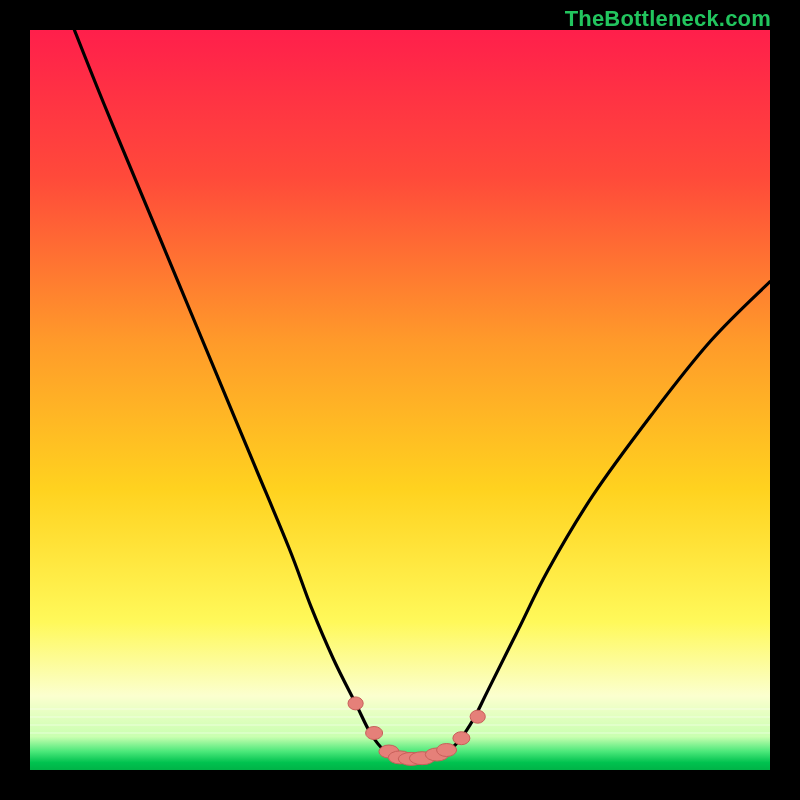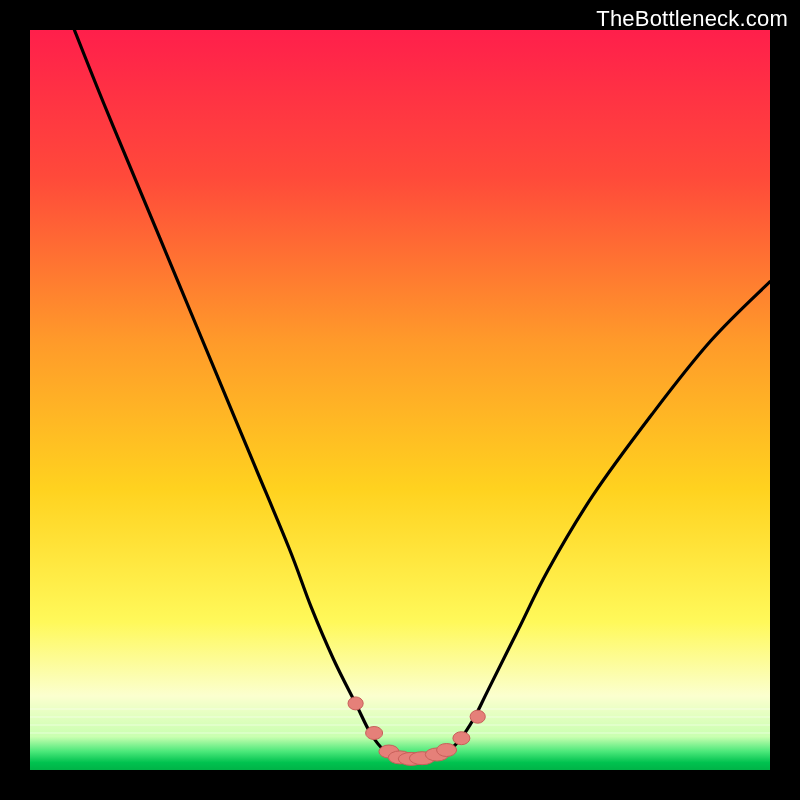--- a/index.html
+++ b/index.html
@@ -25,24 +25,24 @@
   }
   .curve-svg {
     position: absolute;
     inset: 0;
     width: 740px;
     height: 740px;
   }
   .watermark {
     position: absolute;
     top: 6px;
-    right: 12px;
-    color: #ffffff;
+    right: 29px;
+    color: #22c55e;
     font-size: 22px;
-    font-weight: 400;
+    font-weight: 700;
     letter-spacing: 0.2px;
   }
 </style>
 </head>
 <body>
 
 <div class="frame">
 
   <svg class="gradient" viewBox="0 0 740 740" preserveAspectRatio="none">
     <defs>

